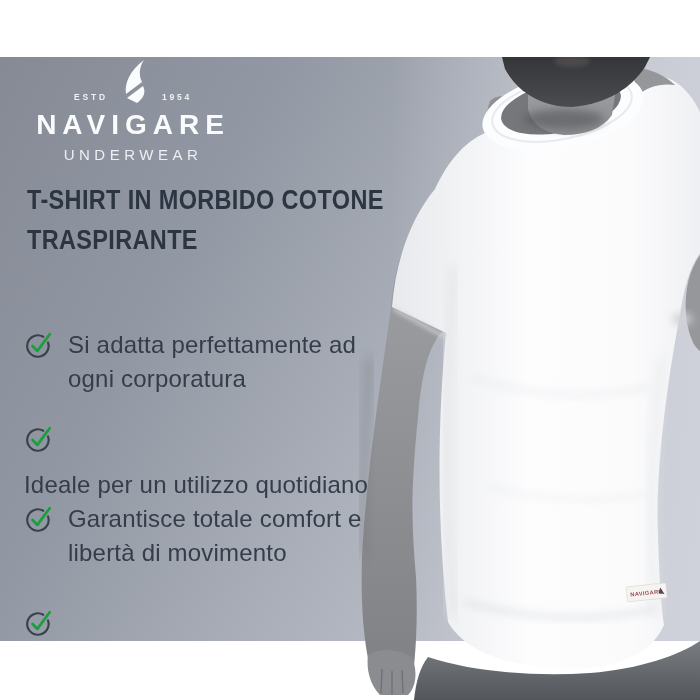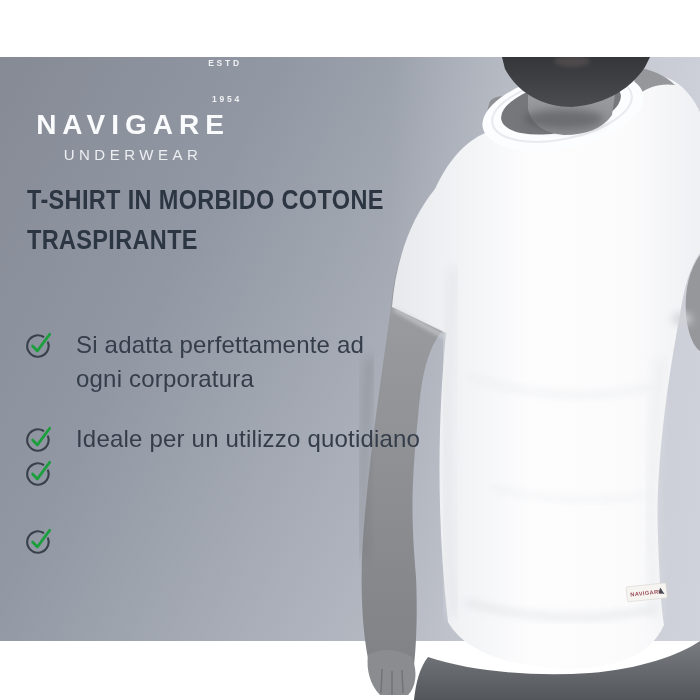--- a/index.html
+++ b/index.html
@@ -9,35 +9,35 @@
   }
   
   .gray-bg{
     position:absolute;left:0;top:57px;width:700px;height:584px;
     background:linear-gradient(118deg,#858a95 0%,#9298a3 28%,#a9aeb8 55%,#bfc2cb 80%,#ccced6 100%);
   }
   
   .man{position:absolute;left:350px;top:57px;width:350px;height:643px;z-index:1;}
   
   .logo{position:absolute;left:24px;top:60px;width:218px;z-index:2;color:#fafbfc;text-align:center;}
-  .logo .estd-row{display:flex;justify-content:center;align-items:flex-end;gap:12px;height:44px;flex-direction:column;}
+  .logo .estd-row{display:flex;justify-content:center;align-items:flex-end;gap:12px;height:44px;}
   .logo .estd-row span{font-size:8.5px;letter-spacing:2.8px;font-weight:bold;color:#eff0f3;padding-bottom:2px;}
   .logo .name{font-size:28px;font-weight:bold;letter-spacing:6px;line-height:1.1;margin-top:6px;white-space:nowrap;}
   .logo .sub{font-size:15px;letter-spacing:4.5px;margin-top:5px;color:#eceef1;}
   
   .title{
     position:absolute;left:27px;top:180px;z-index:2;margin:0;
     font-size:27px;font-weight:bold;color:#2c3542;line-height:40px;letter-spacing:.4px;
     transform:scaleX(.87);transform-origin:left top;white-space:nowrap;
   }
   
   .features{position:absolute;left:24px;top:328px;z-index:2;margin:0;padding:0;list-style:none;width:460px;}
-  .features li{display:flex;align-items:flex-start;gap:22px;}
+  .features li{display:flex;align-items:flex-start;gap:14px;}
   .features li:nth-child(1){margin-bottom:26px;}
-  .features li:nth-child(2){}
+  .features li:nth-child(2){flex-direction:column;}
   .features li:nth-child(3){margin-bottom:36px;}
   .features .check{flex:0 0 auto;width:30px;height:30px;margin-top:2px;}
   .features .txt{font-size:24px;color:#343d49;line-height:34px;letter-spacing:.2px;}
   .features .l2{display:block;}
   .features .l2:empty{display:none;}
 </style>
 </head>
 <body>
 
 <div class="canvas">
@@ -164,20 +164,21 @@
         <path d="M22.4 11.6 A10 10 0 1 1 18 6.3" fill="none" stroke="#39414b" stroke-width="2" stroke-linecap="round"></path>
         <path d="M8 15 L12.5 19.5 L24 4" fill="none" stroke="#1b9e3c" stroke-width="2.6" stroke-linecap="round" stroke-linejoin="round"></path>
       </svg>
       <span class="txt"><span>Ideale per un utilizzo quotidiano</span></span>
     </li>
     <li>
       <svg class="check" viewBox="0 0 28 28" aria-hidden="true">
         <path d="M22.4 11.6 A10 10 0 1 1 18 6.3" fill="none" stroke="#39414b" stroke-width="2" stroke-linecap="round"></path>
         <path d="M8 15 L12.5 19.5 L24 4" fill="none" stroke="#1b9e3c" stroke-width="2.6" stroke-linecap="round" stroke-linejoin="round"></path>
       </svg>
+      <span class="txt"><span>Garantisce totale comfort e</span><span class="l2">libertà di movimento</span></span>
     </li>
     <li>
       <svg class="check" viewBox="0 0 28 28" aria-hidden="true">
         <path d="M22.4 11.6 A10 10 0 1 1 18 6.3" fill="none" stroke="#39414b" stroke-width="2" stroke-linecap="round"></path>
         <path d="M8 15 L12.5 19.5 L24 4" fill="none" stroke="#1b9e3c" stroke-width="2.6" stroke-linecap="round" stroke-linejoin="round"></path>
       </svg>
     </li>
   </ul>
 
 </div>

